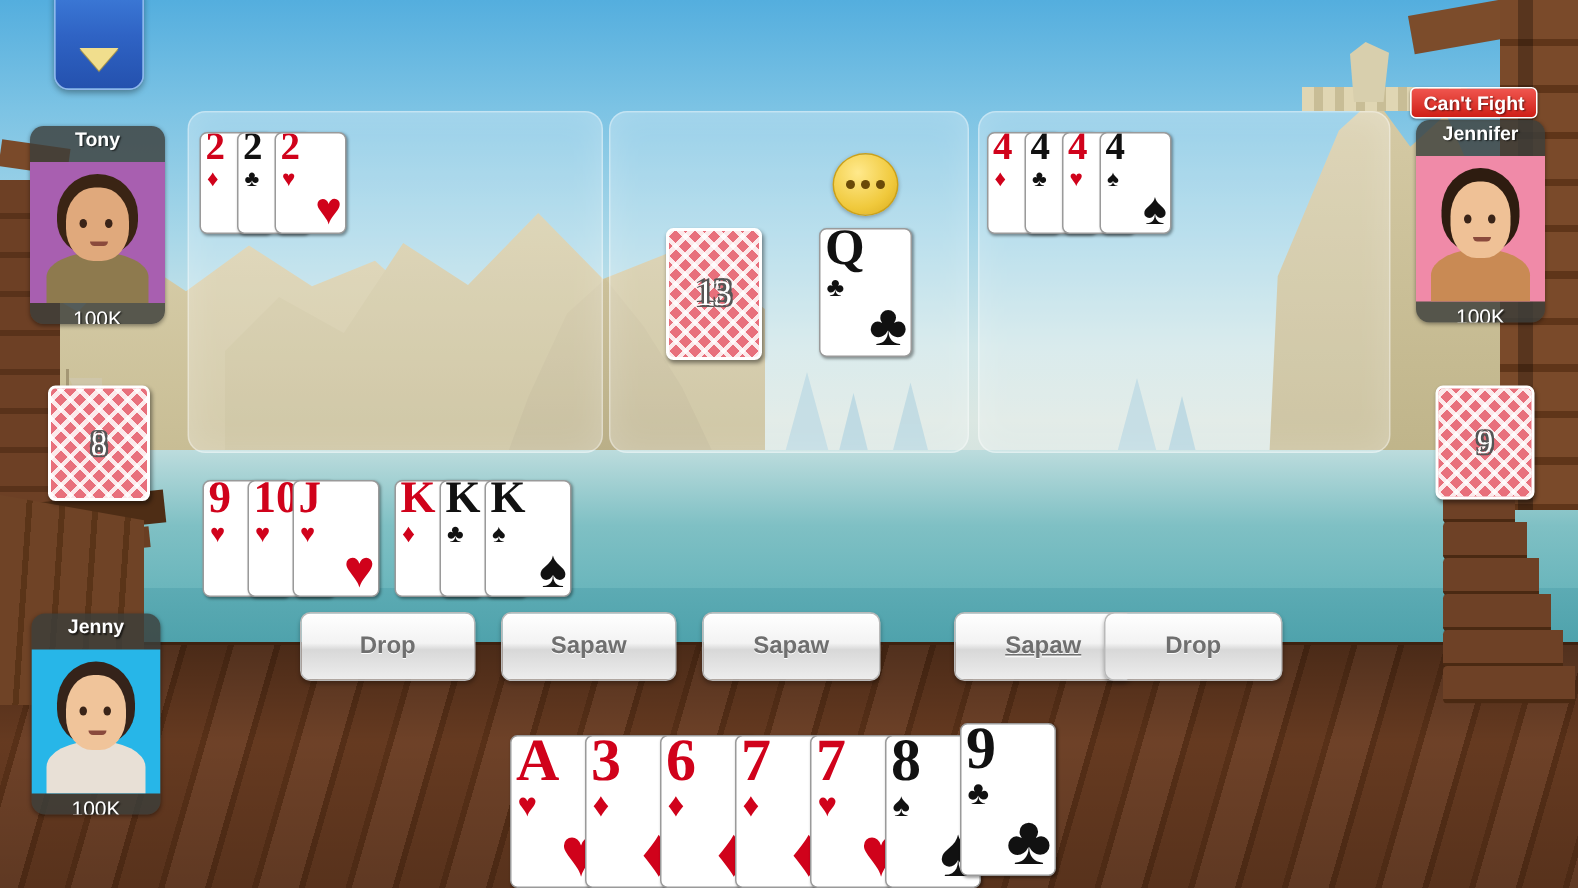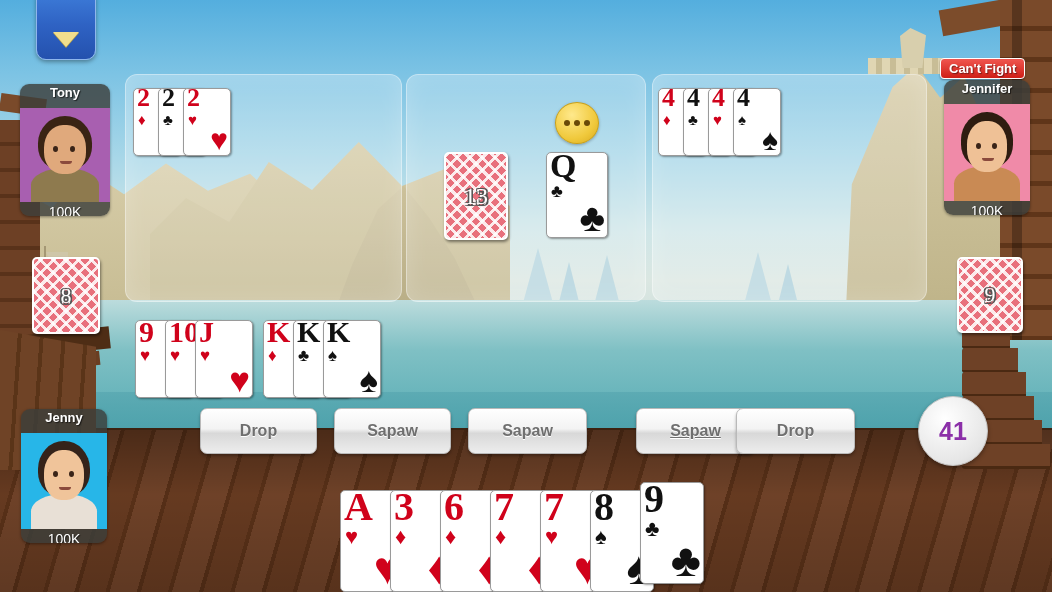--- a/index.html
+++ b/index.html
@@ -435,15 +435,14 @@
       </div>
     </div>
   <div id="action-layer">
       <div class="act-btn" style="left: 200px; width: 115px;">Drop</div>
       <div class="act-btn" style="left: 334px; width: 115px;">Sapaw</div>
       <div class="act-btn" style="left: 468px; width: 117px;">Sapaw</div>
       <div class="act-btn" style="left: 636px; width: 117px; text-decoration: underline;">Sapaw</div>
       <div class="act-btn" style="left: 736px; width: 117px;">Drop</div>
     </div>
 
-  <div class="score-circle" style="left:918px;top:396px;width:68px;height:68px;">41</div>
 
 </div>
 
 </body></html>

